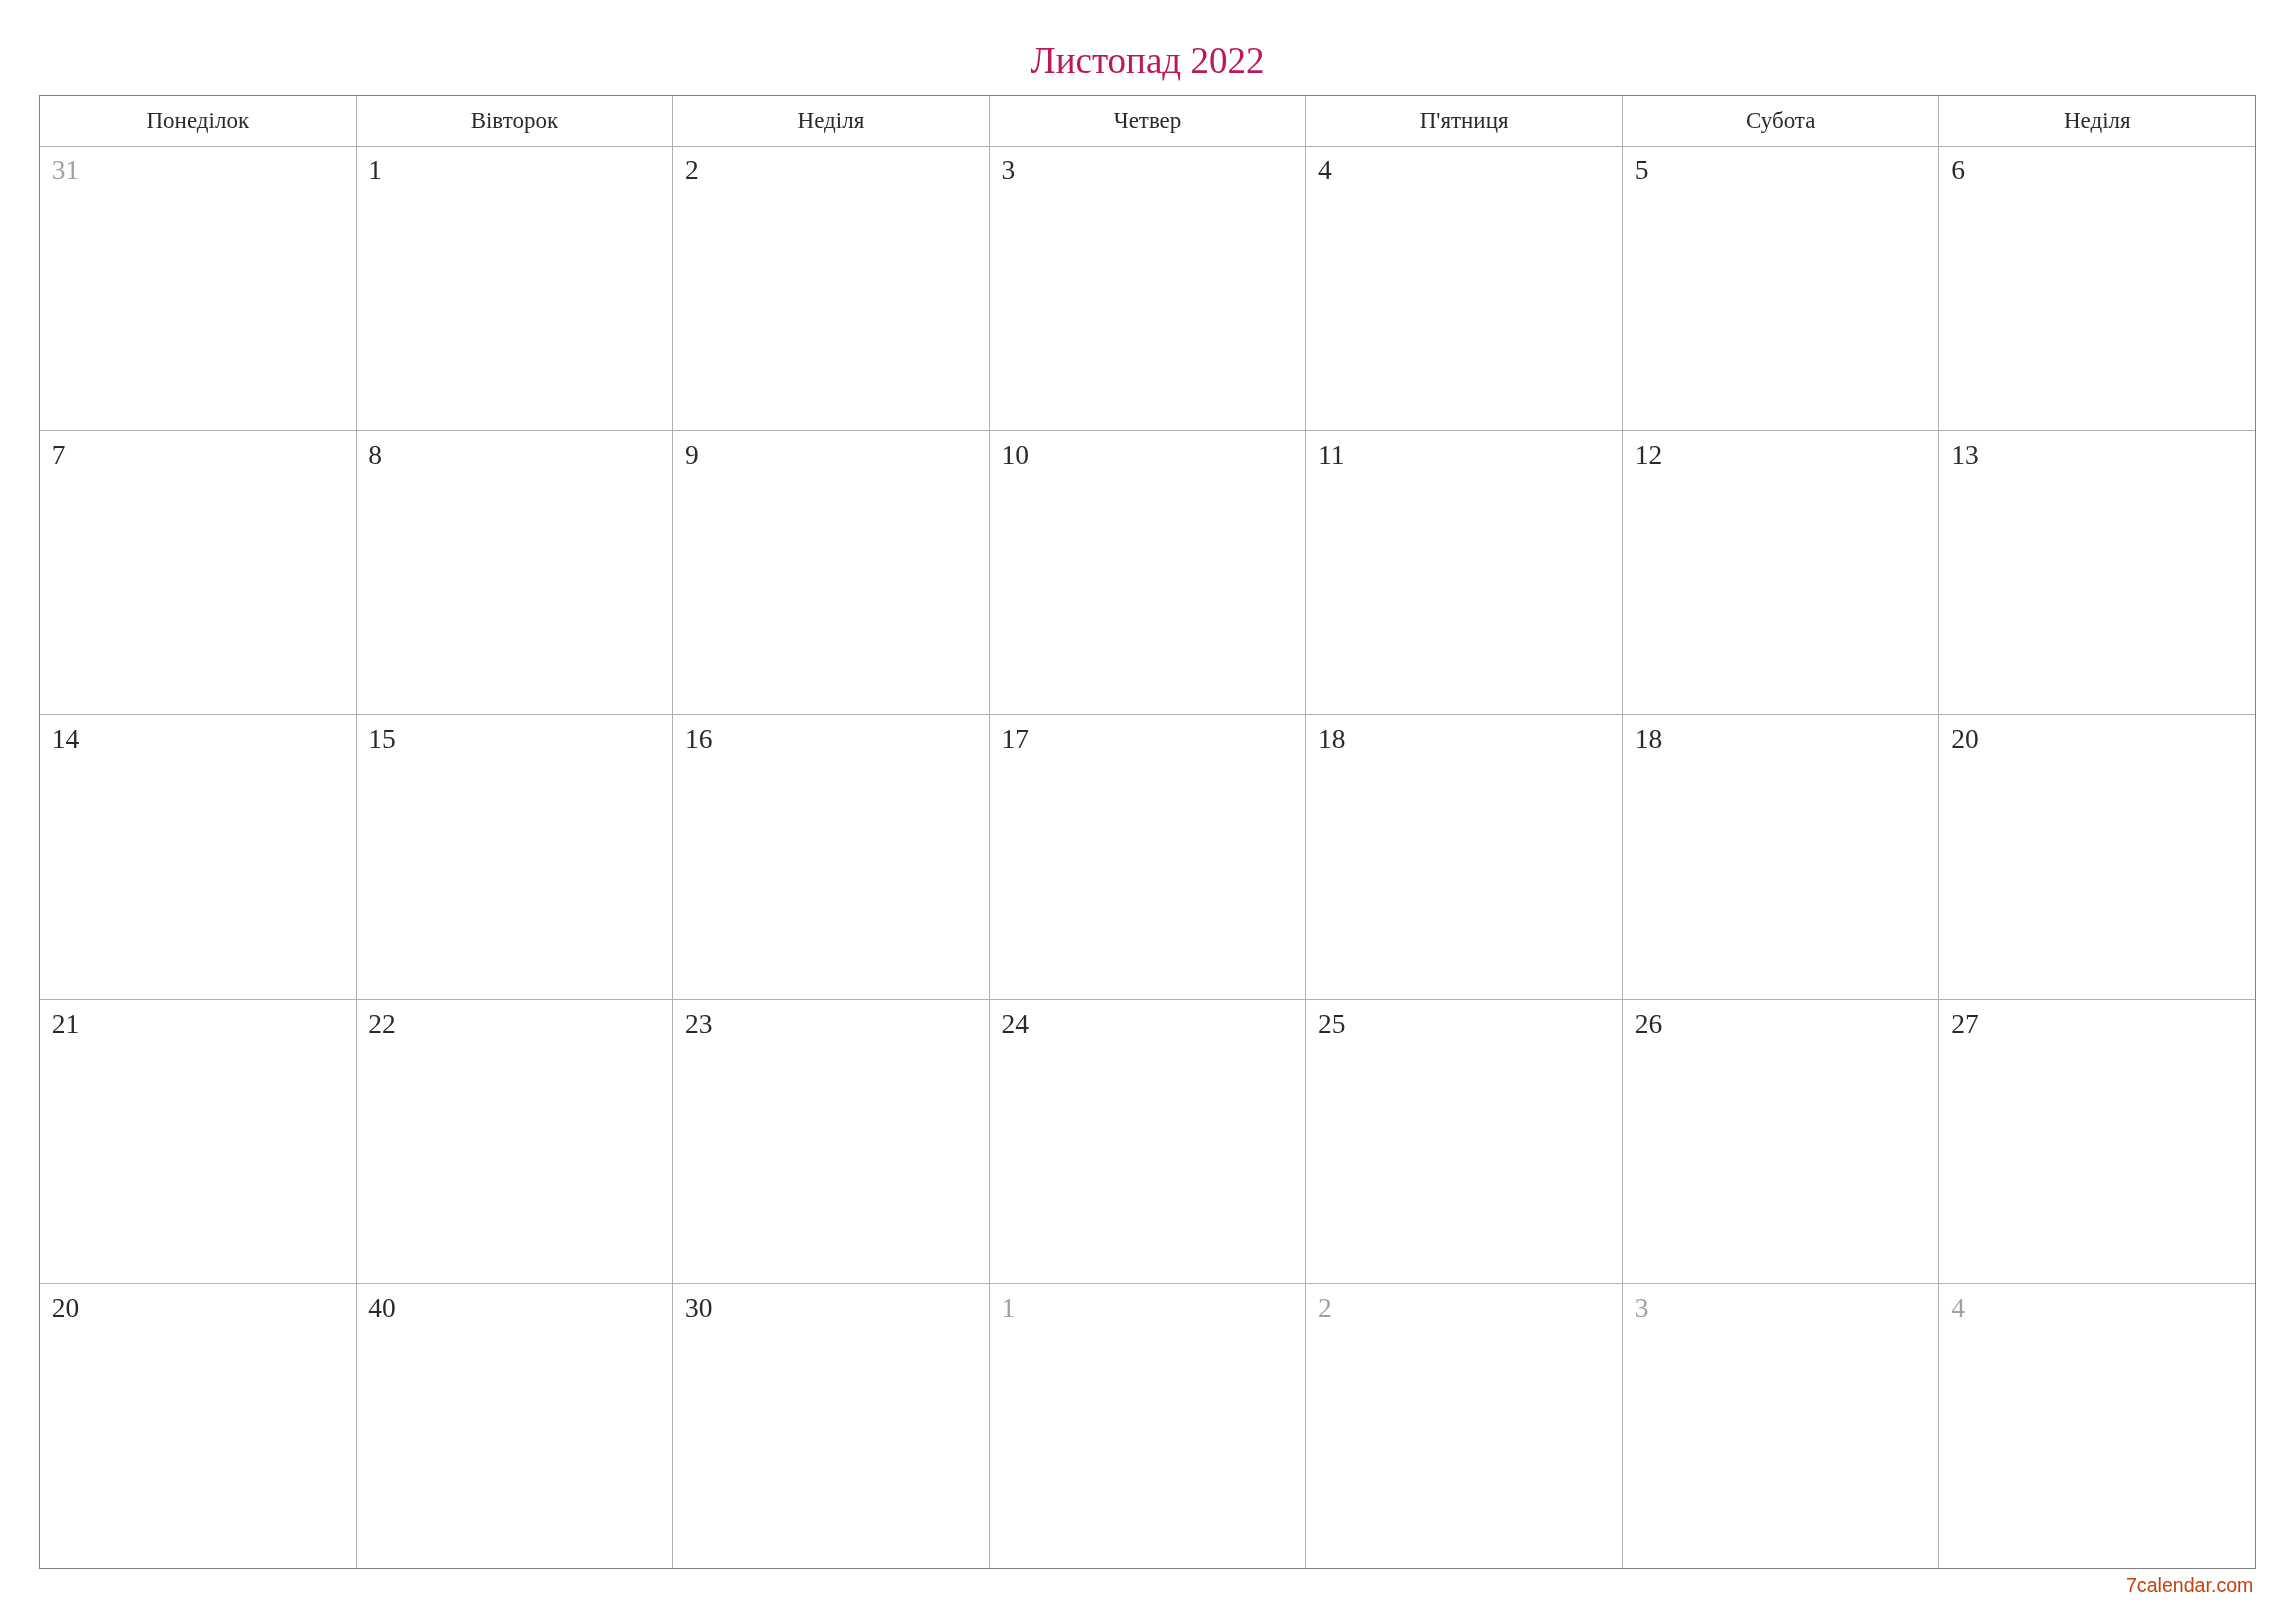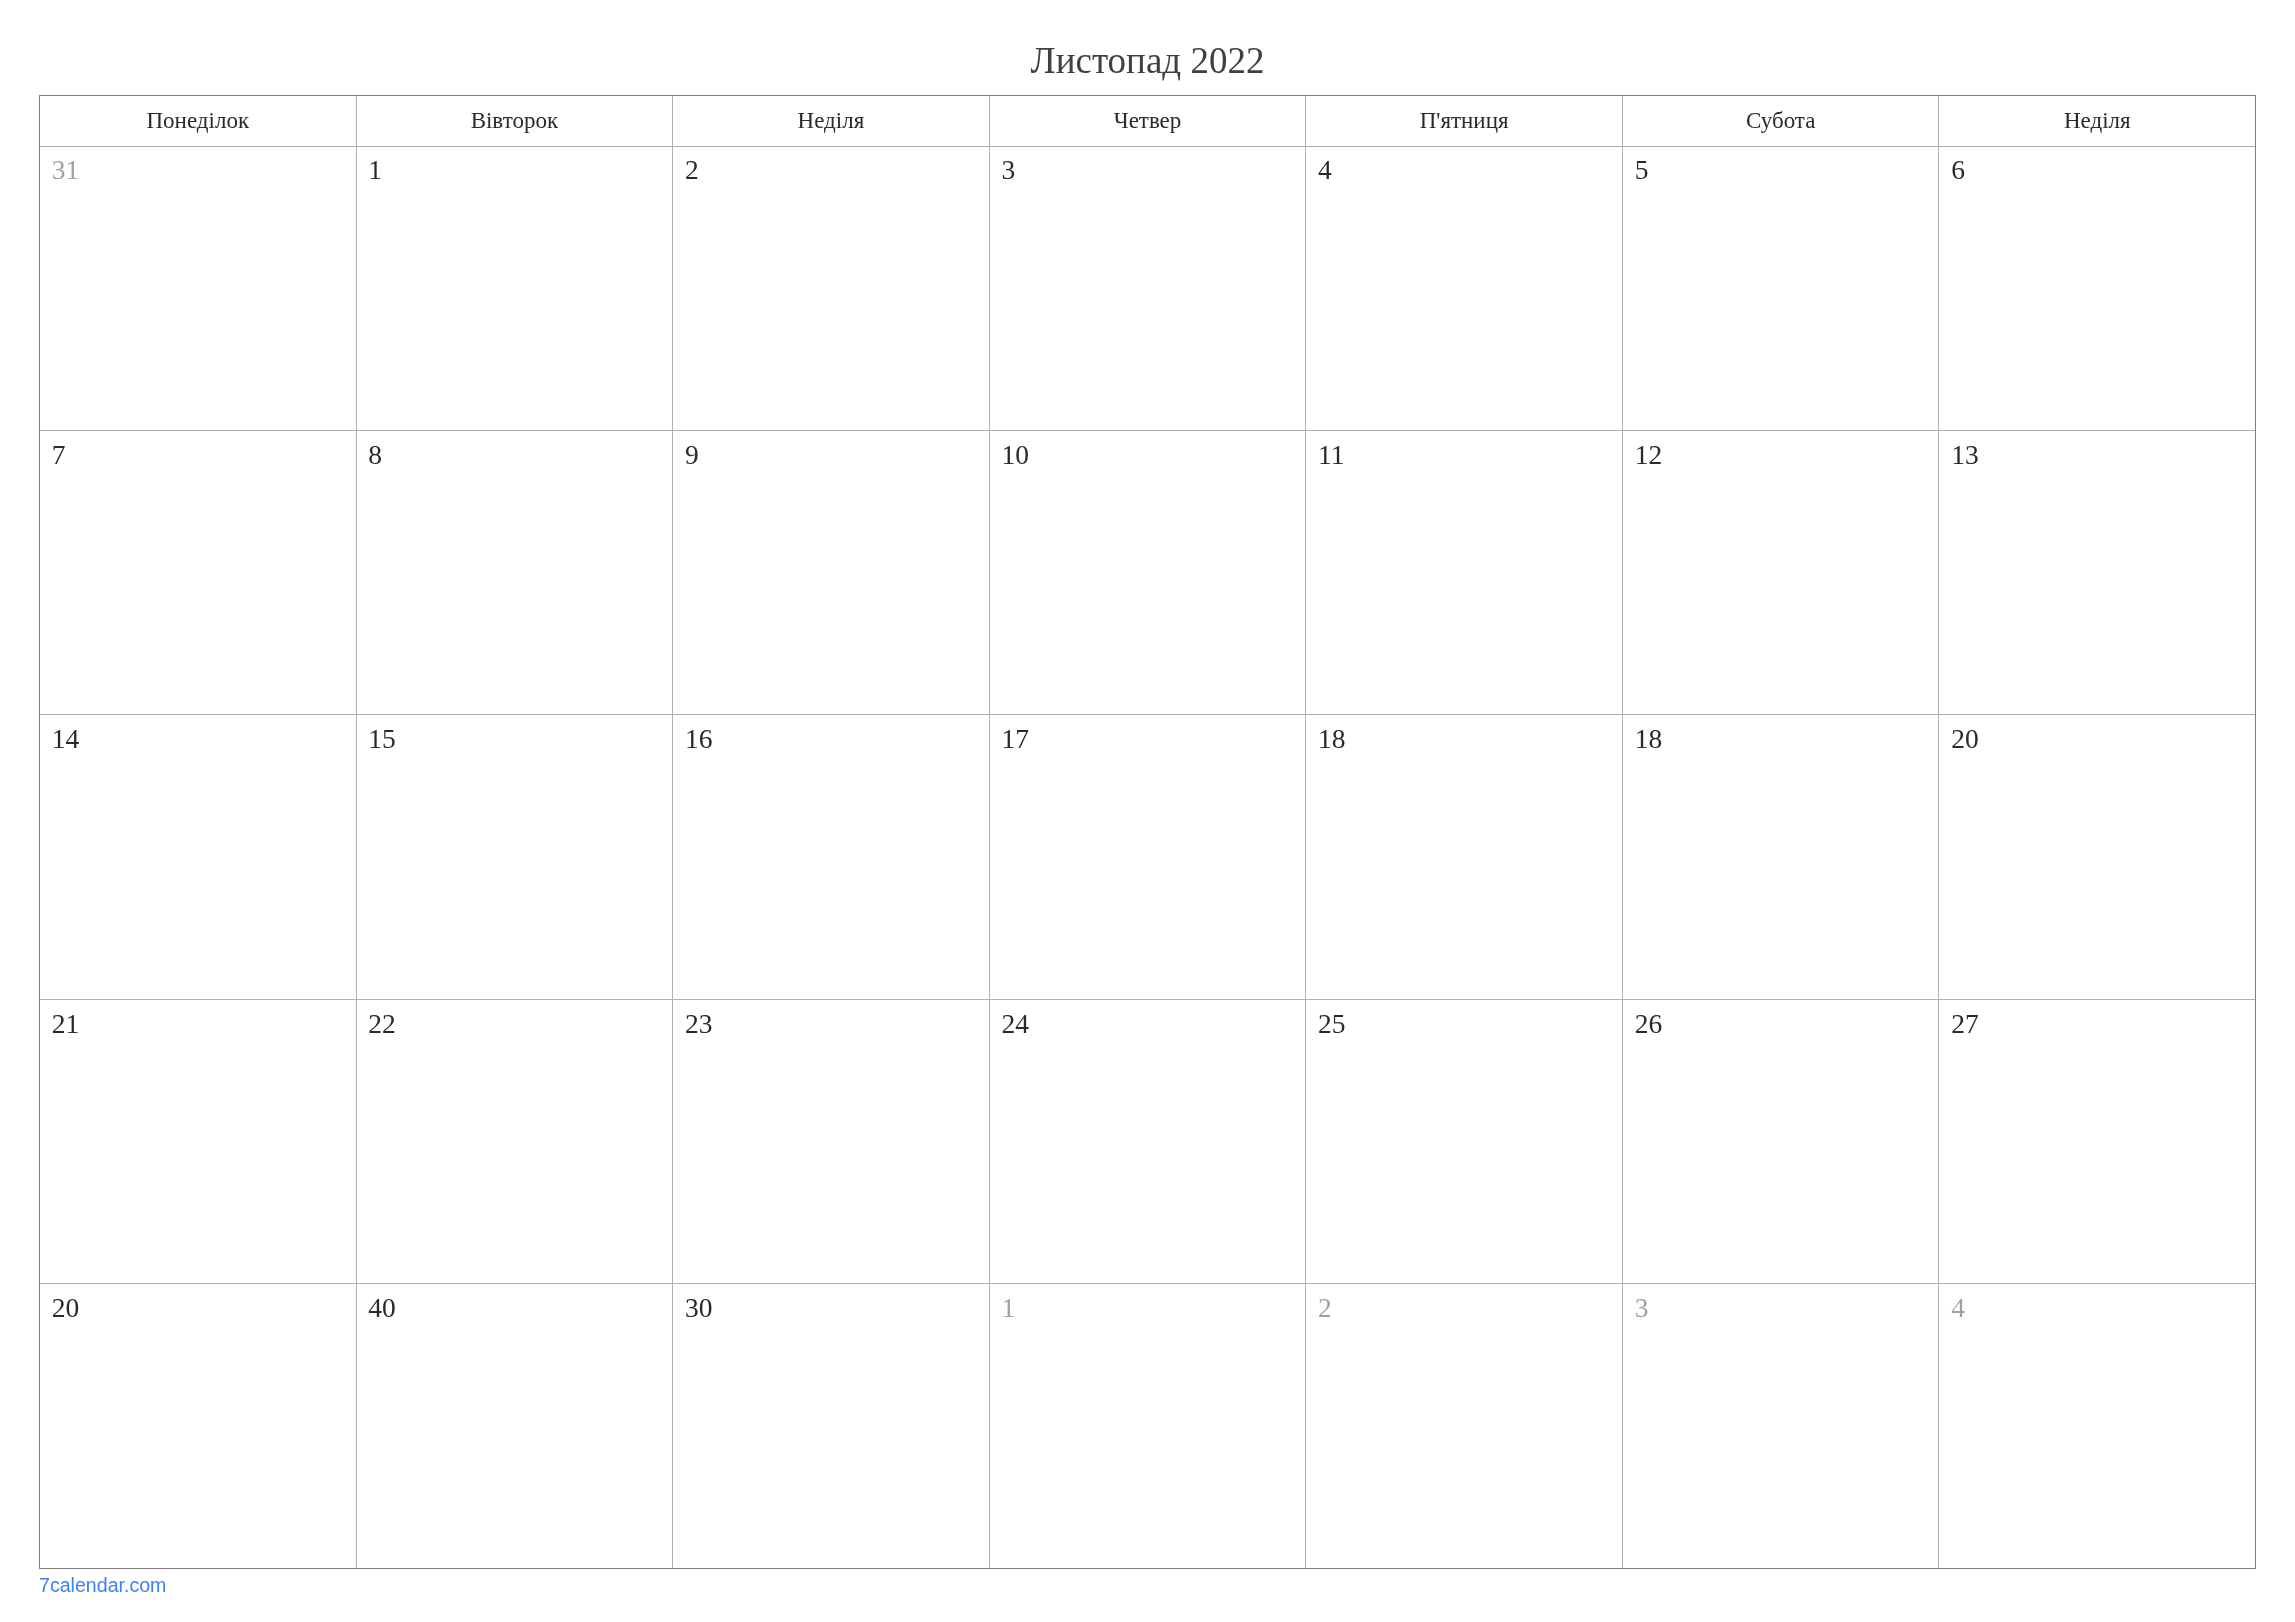--- a/index.html
+++ b/index.html
@@ -12,21 +12,21 @@
       background: #ffffff;
       width: 2295px;
       height: 1623px;
       padding: 39px 39px 26px 39px;
       display: flex;
       flex-direction: column;
     }
     .title {
       text-align: center;
       font-size: 37px;
-      color: #404040;
+      color: #be185d;
       margin-bottom: 13px;
       font-weight: normal;
     }
     .calendar {
       flex: 1;
       display: flex;
       flex-direction: column;
       border: 1.3px solid #808080;
     }
     .header-row {
@@ -63,22 +63,23 @@
       color: #2a2a2a;
       position: relative;
     }
     .day-cell:last-child {
       border-right: none;
     }
     .day-cell.other-month {
       color: #a0a0a0;
     }
     .footer {
+      text-align: right;
       font-size: 19.6px;
-      color: #3b82f6;
+      color: #c2410c;
       padding: 5.2px 2.6px 0 0;
       font-family: Arial, sans-serif;
     }
   </style>
 </head>
 <body>
 
 <h1 class="title">Листопад 2022</h1>
 
 <div class="calendar">

